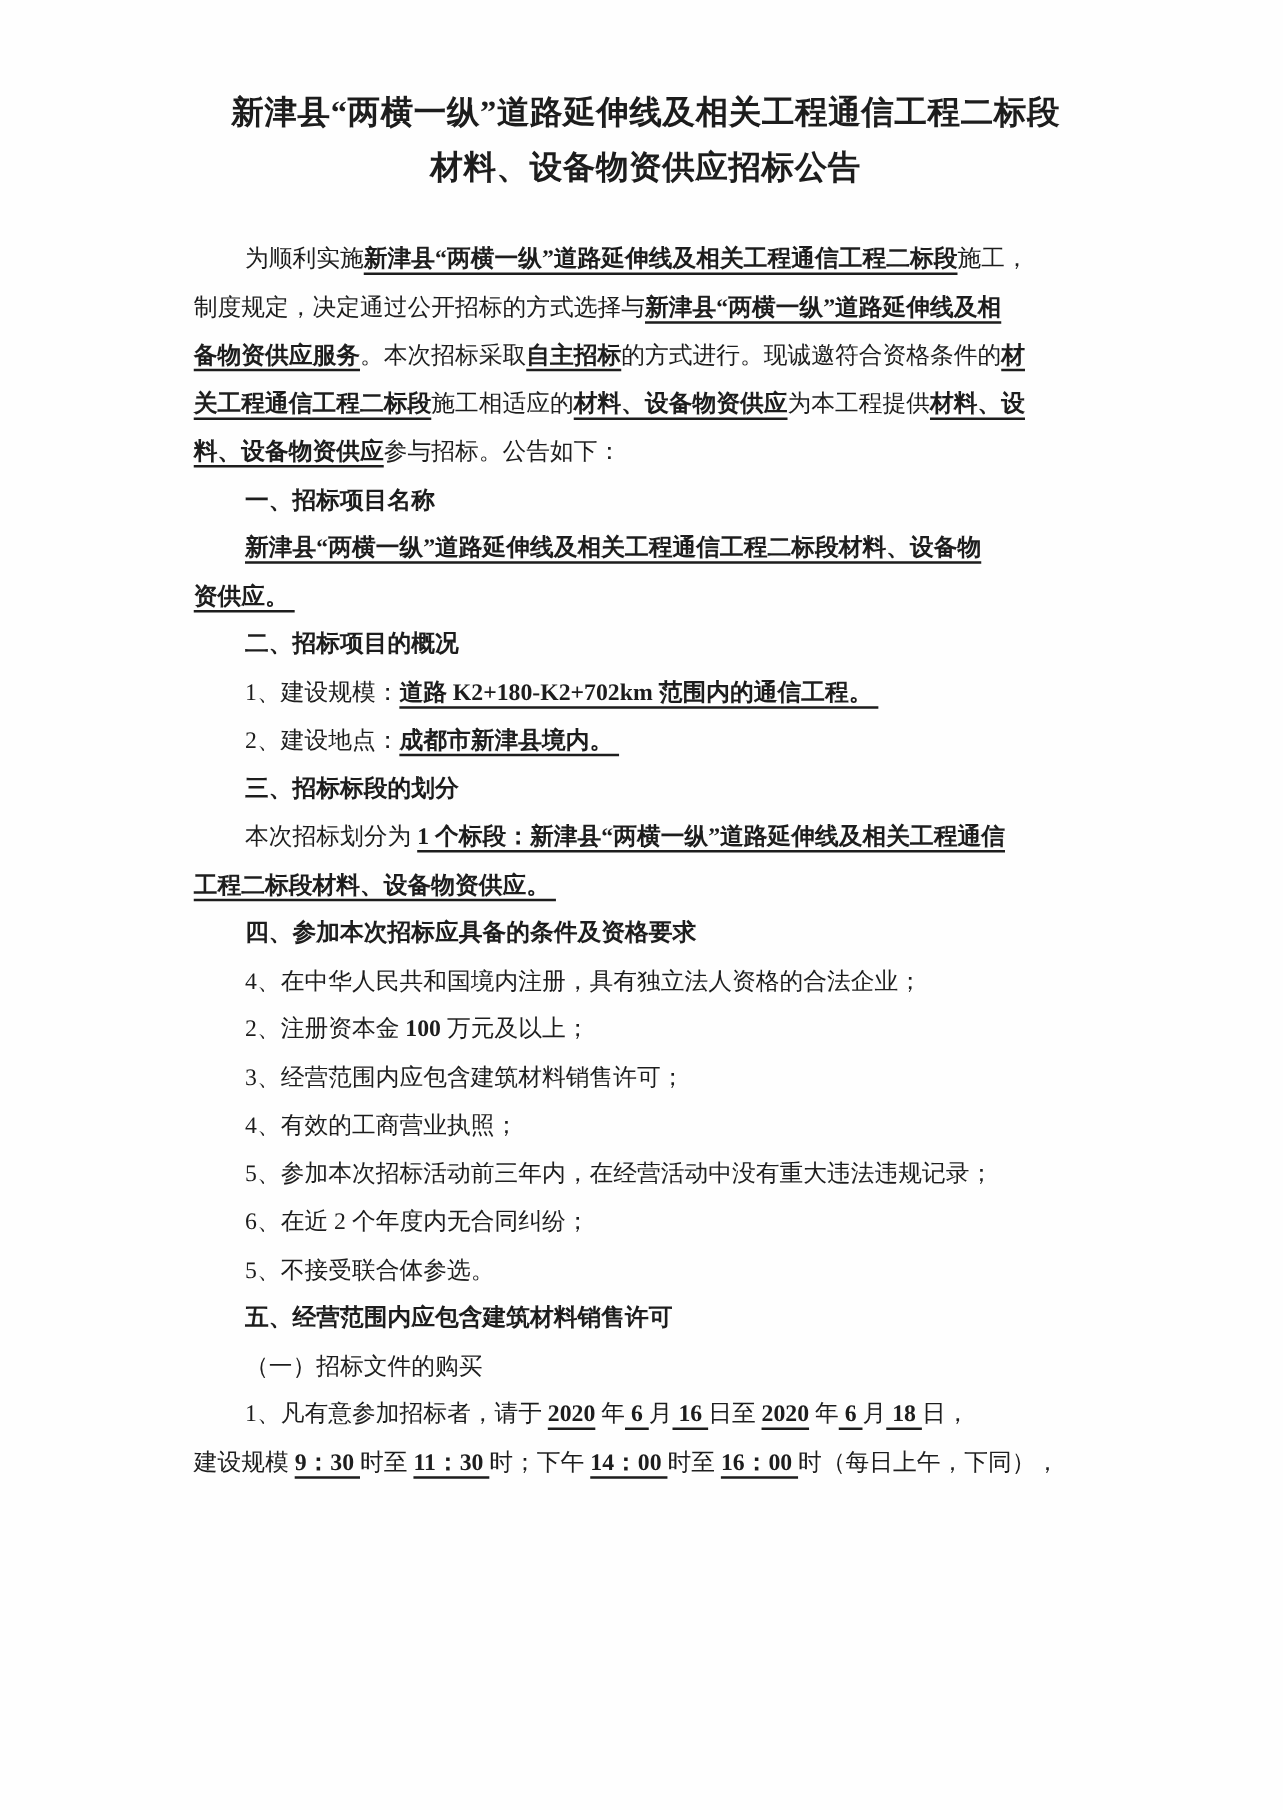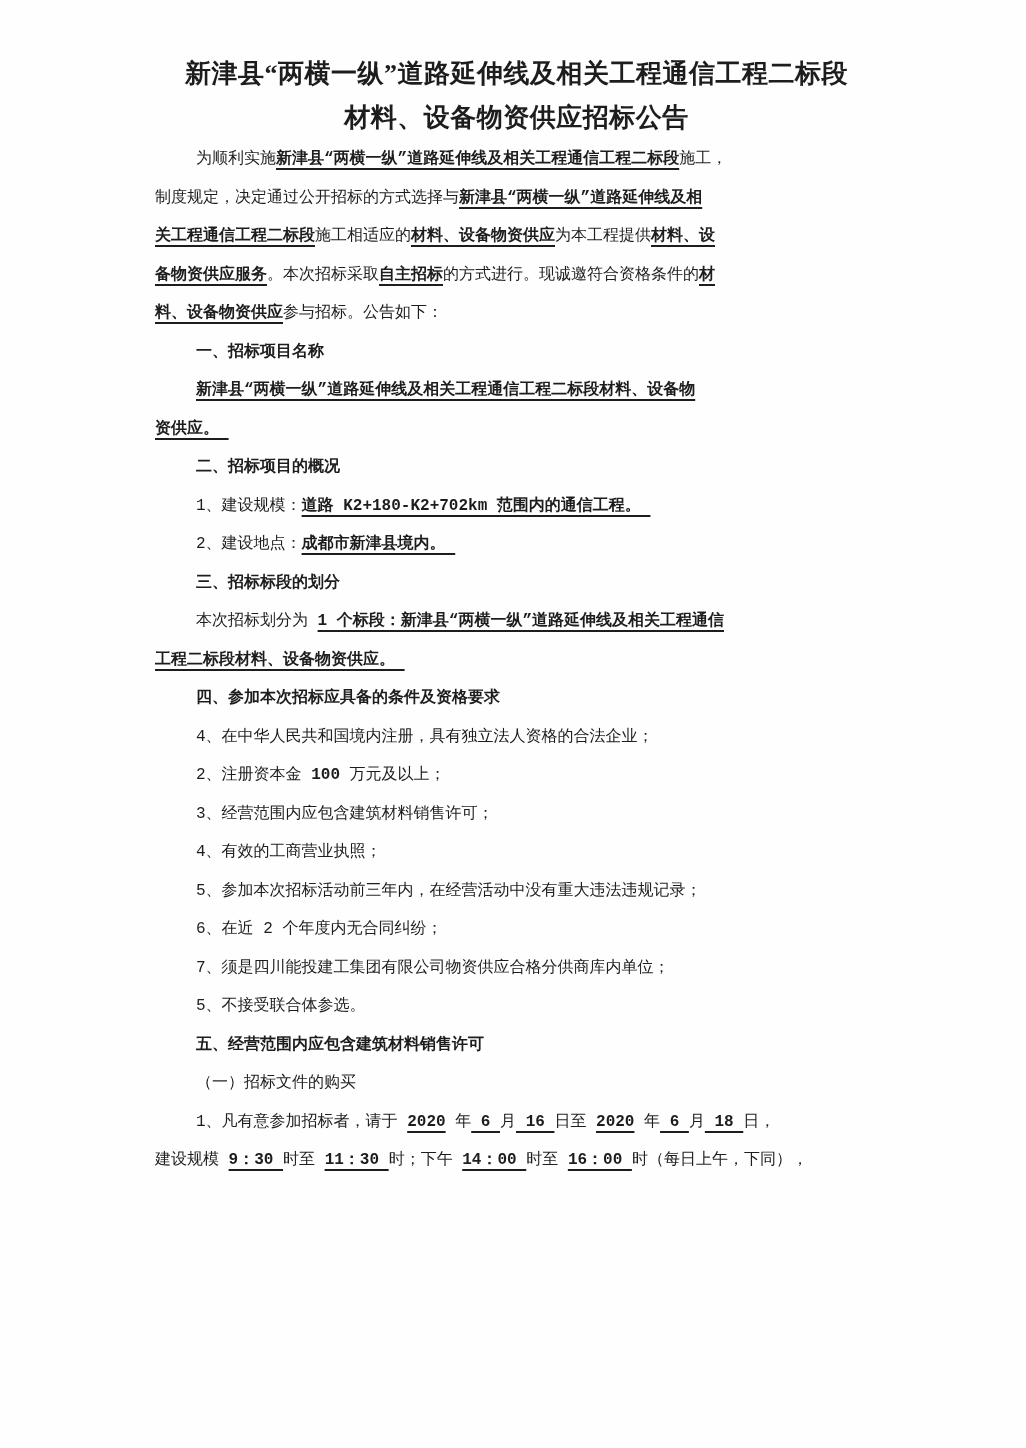--- a/index.html
+++ b/index.html
@@ -7,34 +7,34 @@
     position: relative;
     width: 1026px;
     height: 1448px;
     background: #fefefe;
     box-sizing: border-box;
     overflow: hidden;
     font-family: "Liberation Serif", "DejaVu Serif", serif;
     color: #1d1d1d;
   }
   .doc {
-    padding: 52px 148px 0 155px;
+    padding: 68px 148px 0 155px;
   }
   .title-line {
     text-align: center;
     font-weight: bold;
     font-size: 26px;
     line-height: 44px;
     letter-spacing: 0.5px;
     white-space: nowrap;
   }
   .body-lines {
-    font-size: 16px;
+    margin-top: 33px;
+    font-size: 19px;
     line-height: 38.5px;
-    font-family: Liberation Mono, monospace;
   }
   .line {
     white-space: pre;
   }
   .line.indent { padding-left: 41px; }
   .line.heading { font-weight: bold; }
   .b { font-weight: bold; }
   .u {
     text-decoration: underline;
     text-decoration-thickness: 2px;
@@ -45,40 +45,39 @@
 </head>
 <body>
 
 <div class="page">
   <div class="doc">
     <div class="title-line">新津县“两横一纵”道路延伸线及相关工程通信工程二标段</div>
     <div class="title-line">材料、设备物资供应招标公告</div>
     <div class="body-lines">
         <div class="line indent"><span class="">为顺利实施</span><span class="b u">新津县“两横一纵”道路延伸线及相关工程通信工程二标段</span><span class="">施工，</span></div>
         <div class="line"><span class="">制度规定，决定通过公开招标的方式选择与</span><span class="b u">新津县“两横一纵”道路延伸线及相</span></div>
+        <div class="line"><span class="b u">备物资供应服务</span><span class="">。本次招标采取</span><span class="b u">自主招标</span><span class="">的方式进行。现诚邀符合资格条件的</span><span class="b u">材</span></div>
         <div class="line"><span class="b u">关工程通信工程二标段</span><span class="">施工相适应的</span><span class="b u">材料、设备物资供应</span><span class="">为本工程提供</span><span class="b u">材料、设</span></div>
-        <div class="line"><span class="b u">备物资供应服务</span><span class="">。本次招标采取</span><span class="b u">自主招标</span><span class="">的方式进行。现诚邀符合资格条件的</span><span class="b u">材</span></div>
         <div class="line"><span class="b u">料、设备物资供应</span><span class="">参与招标。公告如下：</span></div>
         <div class="line indent heading"><span class="">一、招标项目名称</span></div>
         <div class="line indent"><span class="b u">新津县“两横一纵”道路延伸线及相关工程通信工程二标段材料、设备物</span></div>
         <div class="line"><span class="b u">资供应。 </span></div>
         <div class="line indent heading"><span class="">二、招标项目的概况</span></div>
         <div class="line indent"><span class="">1、建设规模：</span><span class="b u">道路 K2+180-K2+702km 范围内的通信工程。 </span></div>
         <div class="line indent"><span class="">2、建设地点：</span><span class="b u">成都市新津县境内。 </span></div>
         <div class="line indent heading"><span class="">三、招标标段的划分</span></div>
         <div class="line indent"><span class="">本次招标划分为 </span><span class="b u">1 个标段：新津县“两横一纵”道路延伸线及相关工程通信</span></div>
         <div class="line"><span class="b u">工程二标段材料、设备物资供应。 </span></div>
         <div class="line indent heading"><span class="">四、参加本次招标应具备的条件及资格要求</span></div>
         <div class="line indent"><span class="">4、在中华人民共和国境内注册，具有独立法人资格的合法企业；</span></div>
         <div class="line indent"><span class="">2、注册资本金 </span><span class="b">100</span><span class=""> 万元及以上；</span></div>
         <div class="line indent"><span class="">3、经营范围内应包含建筑材料销售许可；</span></div>
         <div class="line indent"><span class="">4、有效的工商营业执照；</span></div>
         <div class="line indent"><span class="">5、参加本次招标活动前三年内，在经营活动中没有重大违法违规记录；</span></div>
         <div class="line indent"><span class="">6、在近 2 个年度内无合同纠纷；</span></div>
-        <div class="line indent"><span class="">7、须是四川能投建工集团有限公司物资供应合格分供商库内单位；</span></div>
         <div class="line indent"><span class="">5、不接受联合体参选。</span></div>
         <div class="line indent heading"><span class="">五、经营范围内应包含建筑材料销售许可</span></div>
         <div class="line indent"><span class="">（一）招标文件的购买</span></div>
         <div class="line indent"><span class="">1、凡有意参加招标者，请于 </span><span class="b u">2020</span><span class=""> 年</span><span class="b u"> 6 </span><span class="">月</span><span class="b u"> 16 </span><span class="">日至 </span><span class="b u">2020</span><span class=""> 年</span><span class="b u"> 6 </span><span class="">月</span><span class="b u"> 18 </span><span class="">日，</span></div>
         <div class="line"><span class="">建设规模 </span><span class="b u">9：30 </span><span class="">时至 </span><span class="b u">11：30 </span><span class="">时；下午 </span><span class="b u">14：00 </span><span class="">时至 </span><span class="b u">16：00 </span><span class="">时（每日上午，下同），</span></div>
       </div>
   </div>
 </div>
 
 </body></html>

